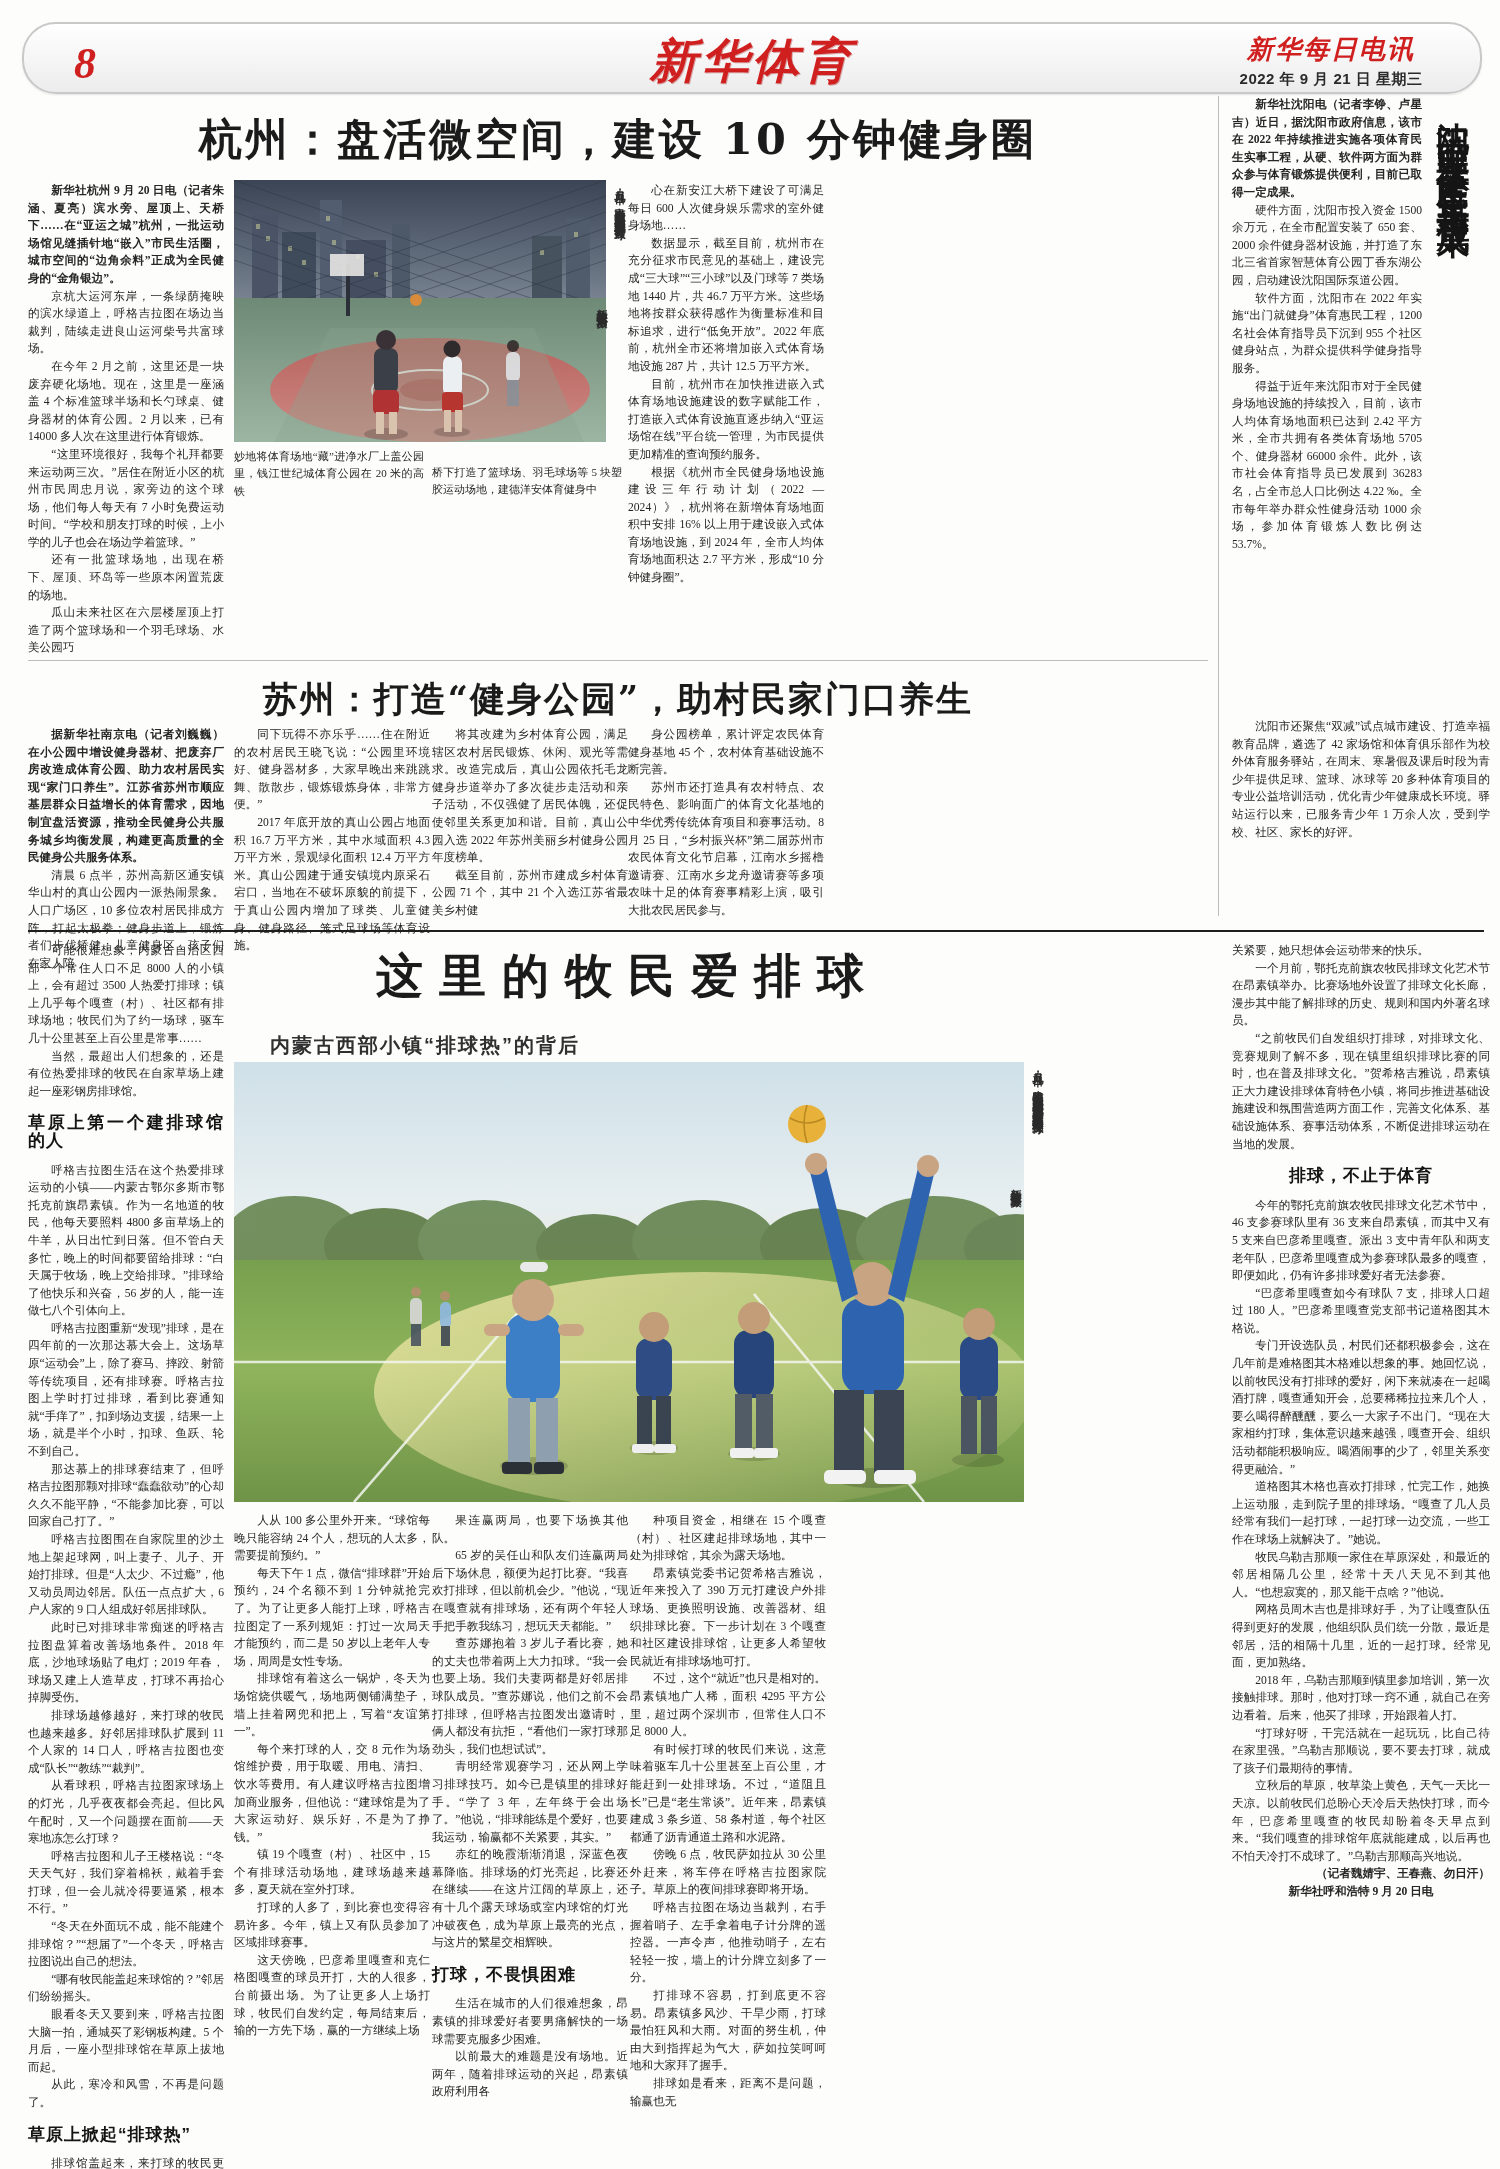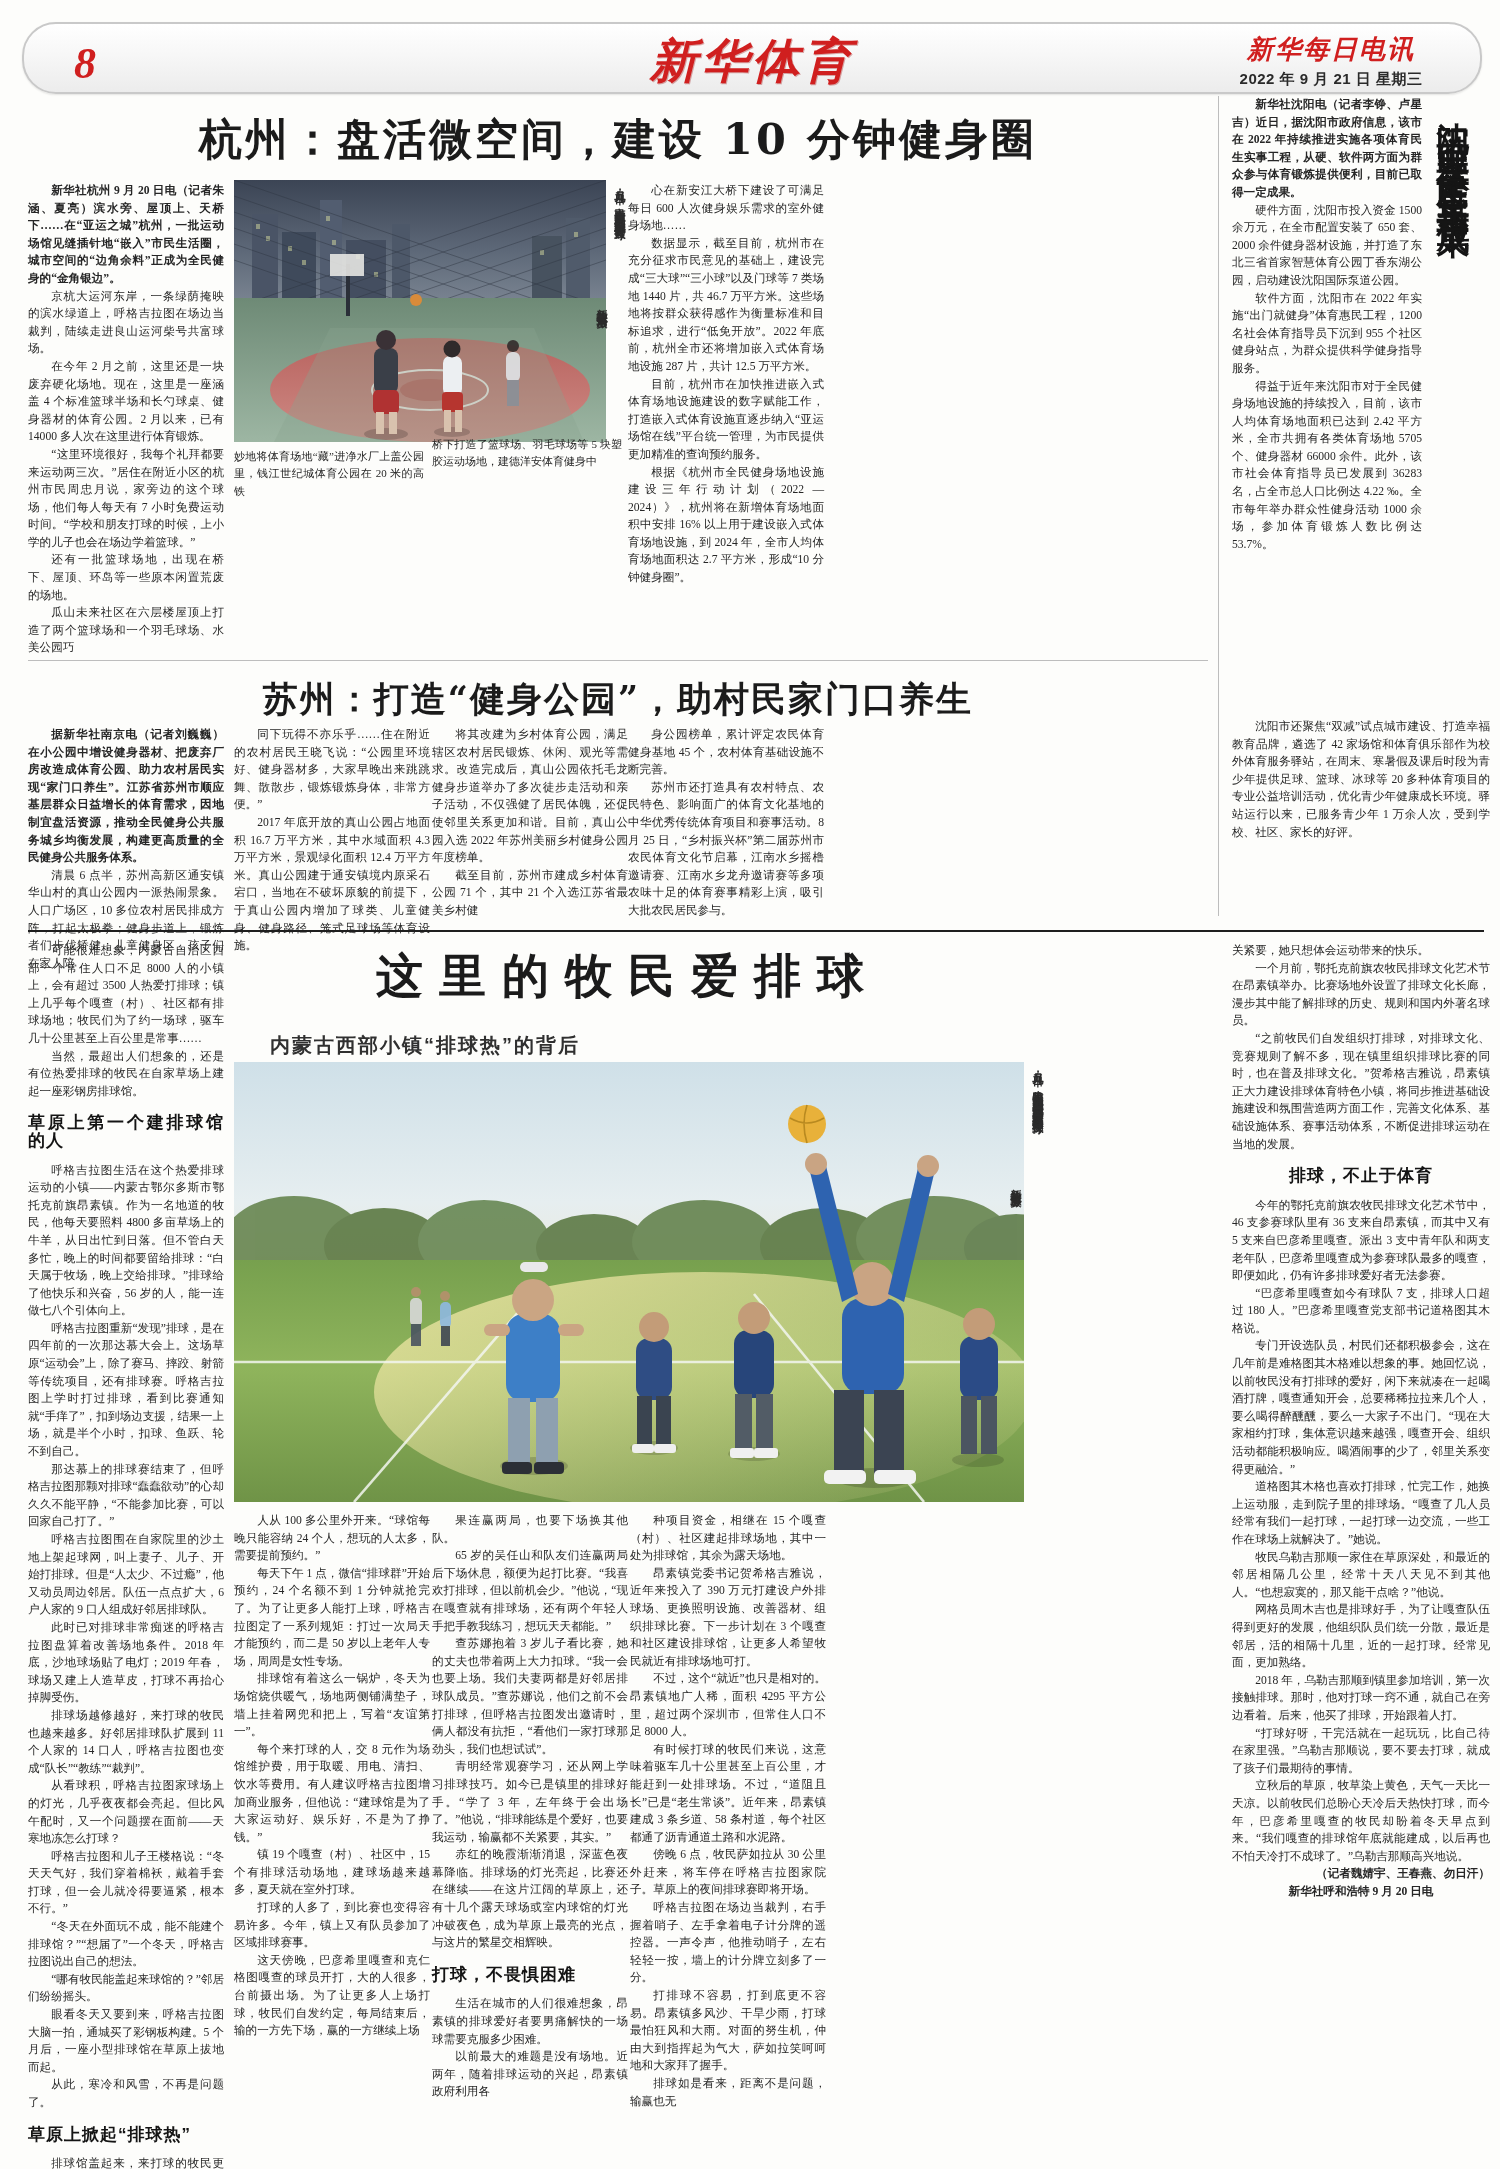--- a/index.html
+++ b/index.html
@@ -217,21 +217,21 @@
   <div class="vcap b" style="left:594px; top:300px; height:130px; font-weight:bold;">新华社记者黄宗治摄</div>
 
   <div class="col body-txt" style="left:628px; top:182px; width:196px;">
     <p>心在新安江大桥下建设了可满足每日 600 人次健身娱乐需求的室外健身场地……</p>
     <p>数据显示，截至目前，杭州市在充分征求市民意见的基础上，建设完成“三大球”“三小球”以及门球等 7 类场地 1440 片，共 46.7 万平方米。这些场地将按群众获得感作为衡量标准和目标追求，进行“低免开放”。2022 年底前，杭州全市还将增加嵌入式体育场地设施 287 片，共计 12.5 万平方米。</p>
     <p>目前，杭州市在加快推进嵌入式体育场地设施建设的数字赋能工作，打造嵌入式体育设施直逐步纳入“亚运场馆在线”平台统一管理，为市民提供更加精准的查询预约服务。</p>
     <p>根据《杭州市全民健身场地设施建设三年行动计划（2022 — 2024）》，杭州将在新增体育场地面积中安排 16% 以上用于建设嵌入式体育场地设施，到 2024 年，全市人均体育场地面积达 2.7 平方米，形成“10 分钟健身圈”。</p>
   </div>
 
   <div class="hcap" style="left:234px; top:448px; width:190px;">妙地将体育场地“藏”进净水厂上盖公园里，钱江世纪城体育公园在 20 米的高铁</div>
-  <div class="hcap" style="left:432px; top:436px; width:190px;">桥下打造了篮球场、羽毛球场等 5 块塑胶运动场地，建德洋安体育健身中</div>
+  <div class="hcap" style="left:432px; top:464px; width:190px;">桥下打造了篮球场、羽毛球场等 5 块塑胶运动场地，建德洋安体育健身中</div>
 
   <div class="col body-txt" style="left:234px; top:490px; width:190px;"></div>
 
   <div class="hl-sub2">苏州：打造“健身公园”，助村民家门口养生</div>
 
   <div class="col body-txt" style="left:28px; top:726px; width:196px;">
     <p class="lead">据新华社南京电（记者刘巍巍）在小公园中增设健身器材、把废弃厂房改造成体育公园、助力农村居民实现“家门口养生”。江苏省苏州市顺应基层群众日益增长的体育需求，因地制宜盘活资源，推动全民健身公共服务城乡均衡发展，构建更高质量的全民健身公共服务体系。</p>
     <p>清晨 6 点半，苏州高新区通安镇华山村的真山公园内一派热闹景象。人口广场区，10 多位农村居民排成方阵，打起太极拳；健身步道上，锻炼者们步伐矫健；儿童健身区，孩子们在家人陪</p>
   </div>
   <div class="col body-txt" style="left:234px; top:726px; width:196px;">

